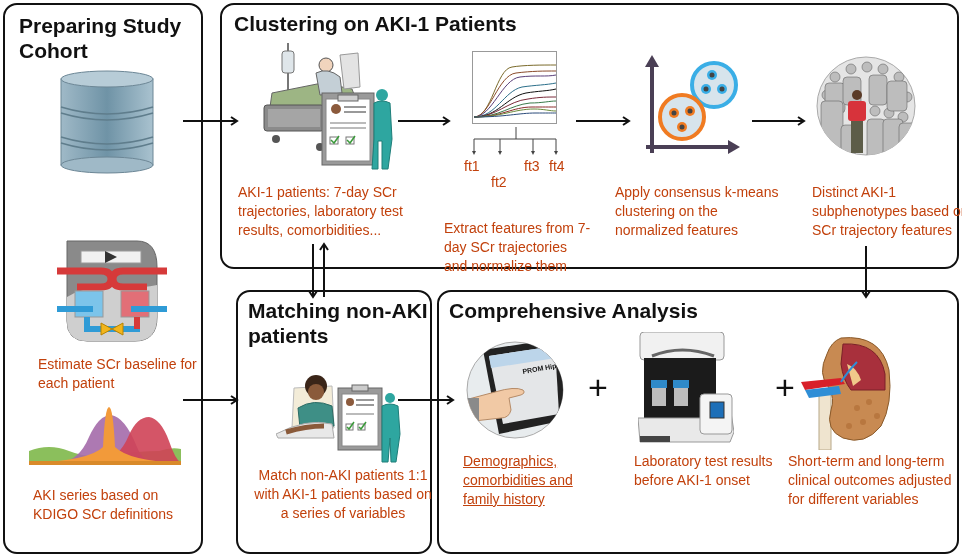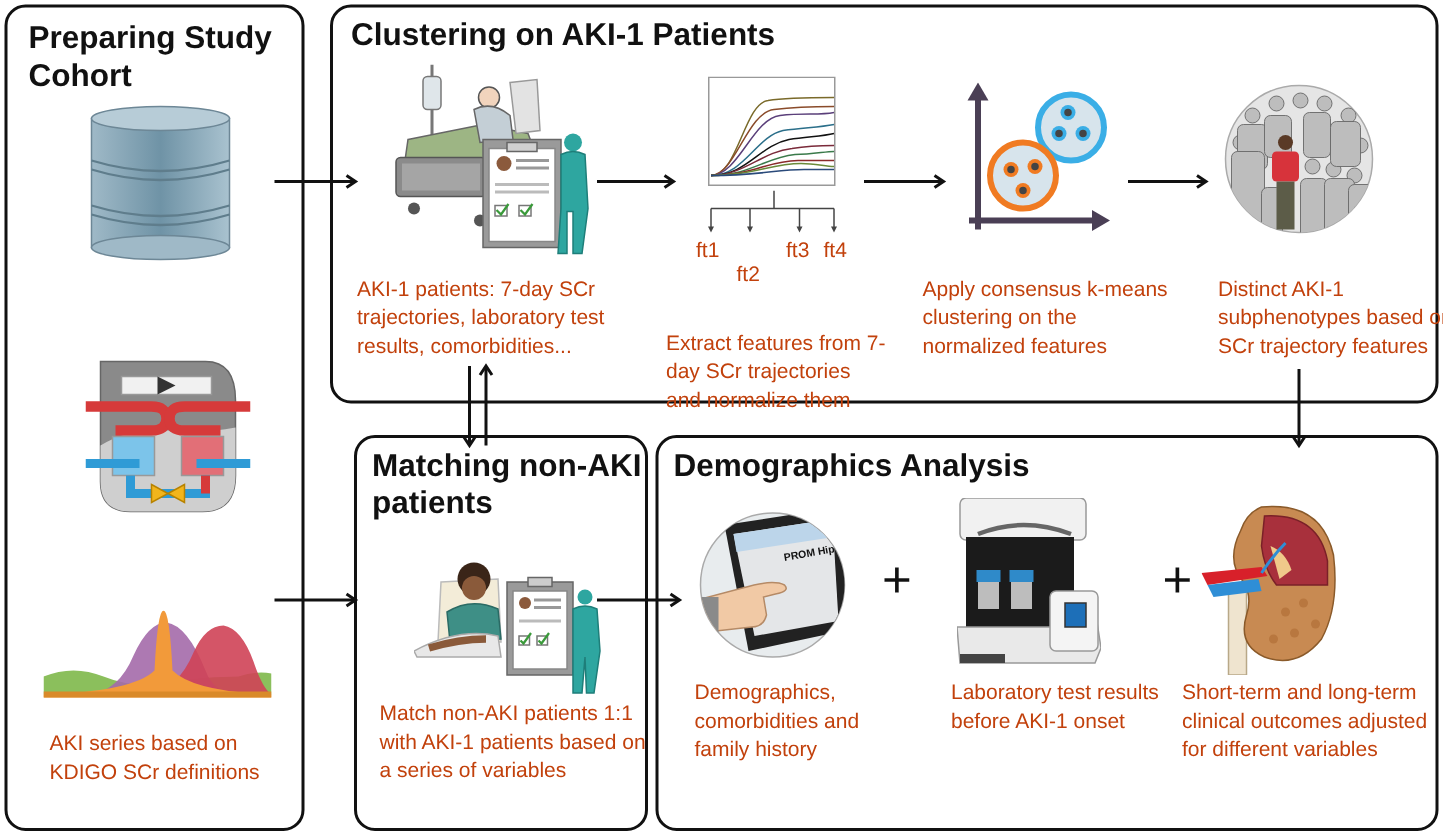--- a/index.html
+++ b/index.html
@@ -48,20 +48,21 @@
       <rect x="18" y="54" width="28" height="26" fill="#7cc4ea" stroke="#999"></rect>
       <rect x="64" y="54" width="28" height="26" fill="#e26f77" stroke="#999"></rect>
       <path d="M0 72 H36" stroke="#2f9bd6" stroke-width="6"></path>
       <path d="M74 72 H110" stroke="#2f9bd6" stroke-width="6"></path>
       <path d="M30 80 V92 H80 V80" fill="none" stroke="#2f9bd6" stroke-width="6"></path>
       <path d="M80 80 V92" stroke="#d63a3a" stroke-width="6"></path>
       <polygon points="44,86 55,92 44,98" fill="#f2b51c" stroke="#b88300"></polygon>
       <polygon points="66,86 55,92 66,98" fill="#f2b51c" stroke="#b88300"></polygon>
     </svg>
   </div>
+  <div class="caption" style="left:33px;top:350px;width:160px;">Estimate SCr baseline for each patient</div>
 
   <div class="illus" style="left:24px;top:402px;">
     <svg width="152" height="60" viewBox="0 0 152 60">
       <path d="M0 44 Q20 36 40 44 Q60 52 80 48 Q110 44 130 44 Q142 40 152 42 V56 H0 Z" fill="#8bbf5c"></path>
       <path d="M30 56 Q50 54 60 30 Q70 8 82 8 Q96 10 108 40 Q114 56 130 56 Z" fill="#a46aaa" opacity="0.9"></path>
       <path d="M70 56 Q90 52 100 28 Q108 10 120 10 Q132 12 140 34 Q146 52 152 56 Z" fill="#cf4357" opacity="0.9"></path>
       <path d="M0 56 Q60 54 74 40 Q76 0 80 0 Q84 0 86 40 Q100 54 152 56 V58 H0 Z" fill="#f29a3a"></path>
       <rect x="0" y="54" width="152" height="4" fill="#d98a2a"></rect>
     </svg>
   </div>
@@ -225,46 +226,46 @@
       <line x1="80" y1="37" x2="98" y2="37" stroke="#999" stroke-width="2"></line>
       <line x1="70" y1="46" x2="98" y2="46" stroke="#bbb" stroke-width="2"></line>
       <rect x="70" y="56" width="7" height="6" fill="#fff" stroke="#777"></rect>
       <path d="M71 59 L73 61 L78 54" fill="none" stroke="#3a9a3a" stroke-width="1.5"></path>
       <rect x="82" y="56" width="7" height="6" fill="#fff" stroke="#777"></rect>
       <path d="M83 59 L85 61 L90 54" fill="none" stroke="#3a9a3a" stroke-width="1.5"></path>
       <circle cx="114" cy="30" r="5" fill="#2ea6a0"></circle>
       <path d="M106 38 Q114 34 122 38 L124 66 L120 94 L115 94 L114 70 L112 94 L106 94 L106 66 Z" fill="#2ea6a0" stroke="#1e7e79"></path>
     </svg>
   </div>
-  <div class="caption" style="left:15px;top:174px;width:180px;">Match non-AKI patients 1:1 with AKI-1 patients based on a series of variables</div>
+  <div class="caption" style="left:15px;top:174px;width:180px;text-align:center;">Match non-AKI patients 1:1 with AKI-1 patients based on a series of variables</div>
 </div>
 
 <div class="panel" style="left:437px;top:290px;width:522px;height:264px;">
-  <div class="panel-title" style="left:10px;top:6px;">Demographics Analysis</div>
+  <div class="panel-title" style="left:10px;top:6px;">Comprehensive Analysis</div>
 
   <div class="illus" style="left:26px;top:48px;">
     <svg width="100" height="100" viewBox="0 0 100 100">
       <defs>
           <clipPath id="tabc">
             <circle cx="50" cy="50" r="48"></circle>
           </clipPath>
         </defs>
       <circle cx="50" cy="50" r="48" fill="#e8ecee" stroke="#aaa"></circle>
       <g clip-path="url(#tabc)">
         <path d="M18 10 L96 -2 L100 80 L34 94 Z" fill="#222"></path>
         <path d="M24 16 L90 6 L94 74 L38 84 Z" fill="#e4e6e8"></path>
         <path d="M24 16 L90 6 L91 18 L26 28 Z" fill="#bcd5ea"></path>
         <path d="M0 60 L30 52 Q50 46 58 50 Q62 54 52 56 L44 58 L46 70 Q44 78 36 78 L0 82 Z" fill="#f1c9a5" stroke="#b58a66"></path>
         <rect x="0" y="58" width="14" height="26" fill="#8a8a8a"></rect>
       </g>
       <text x="58" y="34" font-size="7" font-weight="bold" transform="rotate(-10 58 34)" fill="#111" font-family="Liberation Sans, sans-serif">PROM Hip</text>
     </svg>
   </div>
   <div class="plus" style="left:149px;top:78px;">+</div>
-  <div class="caption" style="left:24px;top:160px;width:150px;">Demographics, comorbidities and family history</div>
+  <div class="caption" style="left:24px;top:160px;width:150px;text-decoration:underline;">Demographics, comorbidities and family history</div>
 
   <div class="illus" style="left:199px;top:40px;">
     <svg width="96" height="112" viewBox="0 0 96 112">
       <rect x="2" y="0" width="84" height="28" rx="4" fill="#f1f1f1" stroke="#999"></rect>
       <path d="M14 24 Q44 12 76 24" fill="none" stroke="#666" stroke-width="3"></path>
       <rect x="6" y="26" width="72" height="62" fill="#1b1b1b"></rect>
       <rect x="14" y="54" width="14" height="20" fill="#bdbdbd"></rect>
       <rect x="36" y="54" width="14" height="20" fill="#bdbdbd"></rect>
       <rect x="13" y="48" width="16" height="8" fill="#2f8ac9"></rect>
       <rect x="35" y="48" width="16" height="8" fill="#2f8ac9"></rect>

